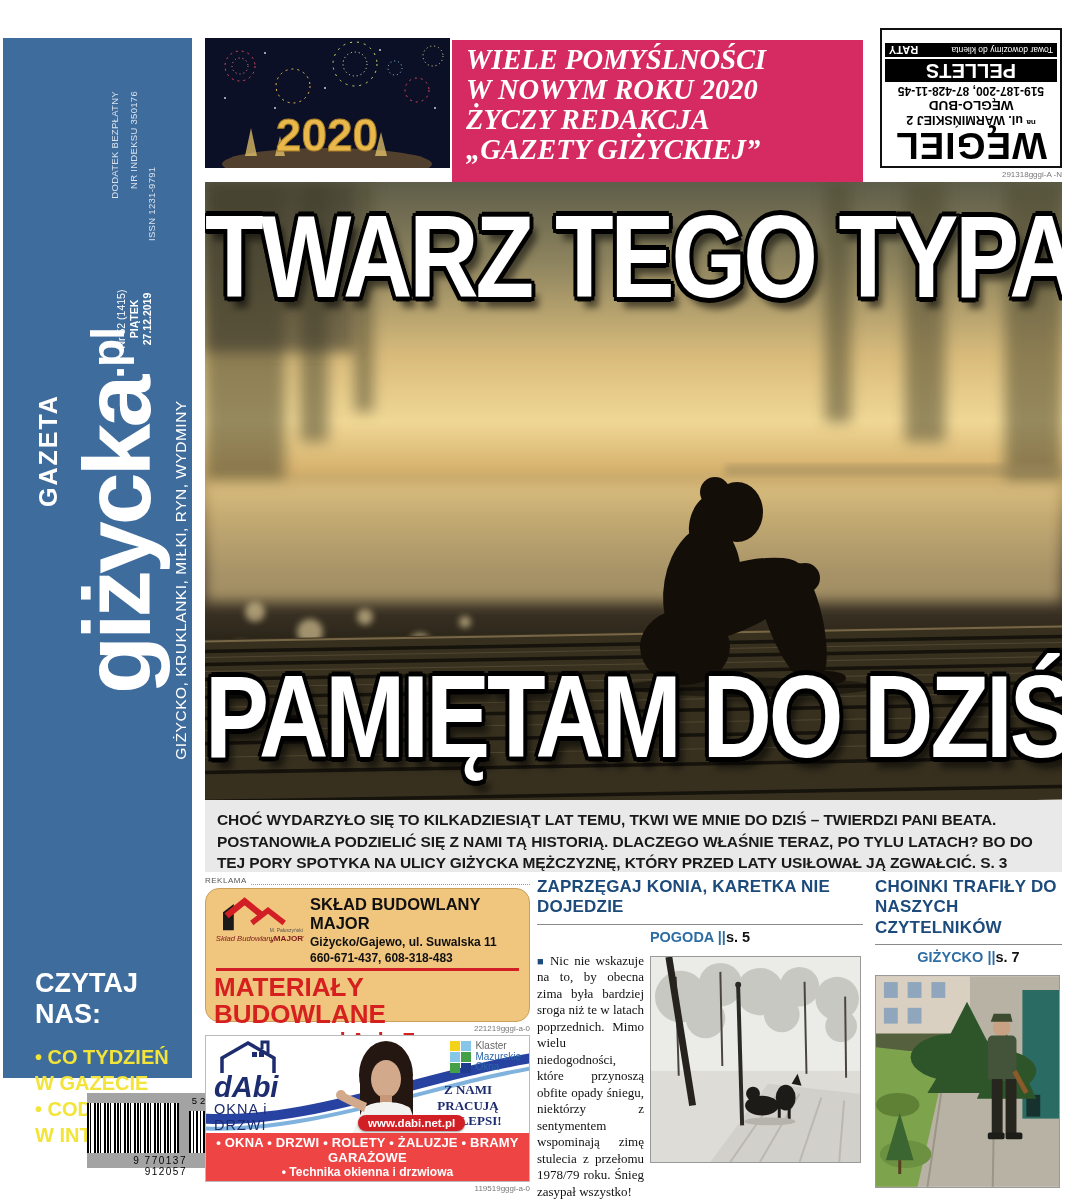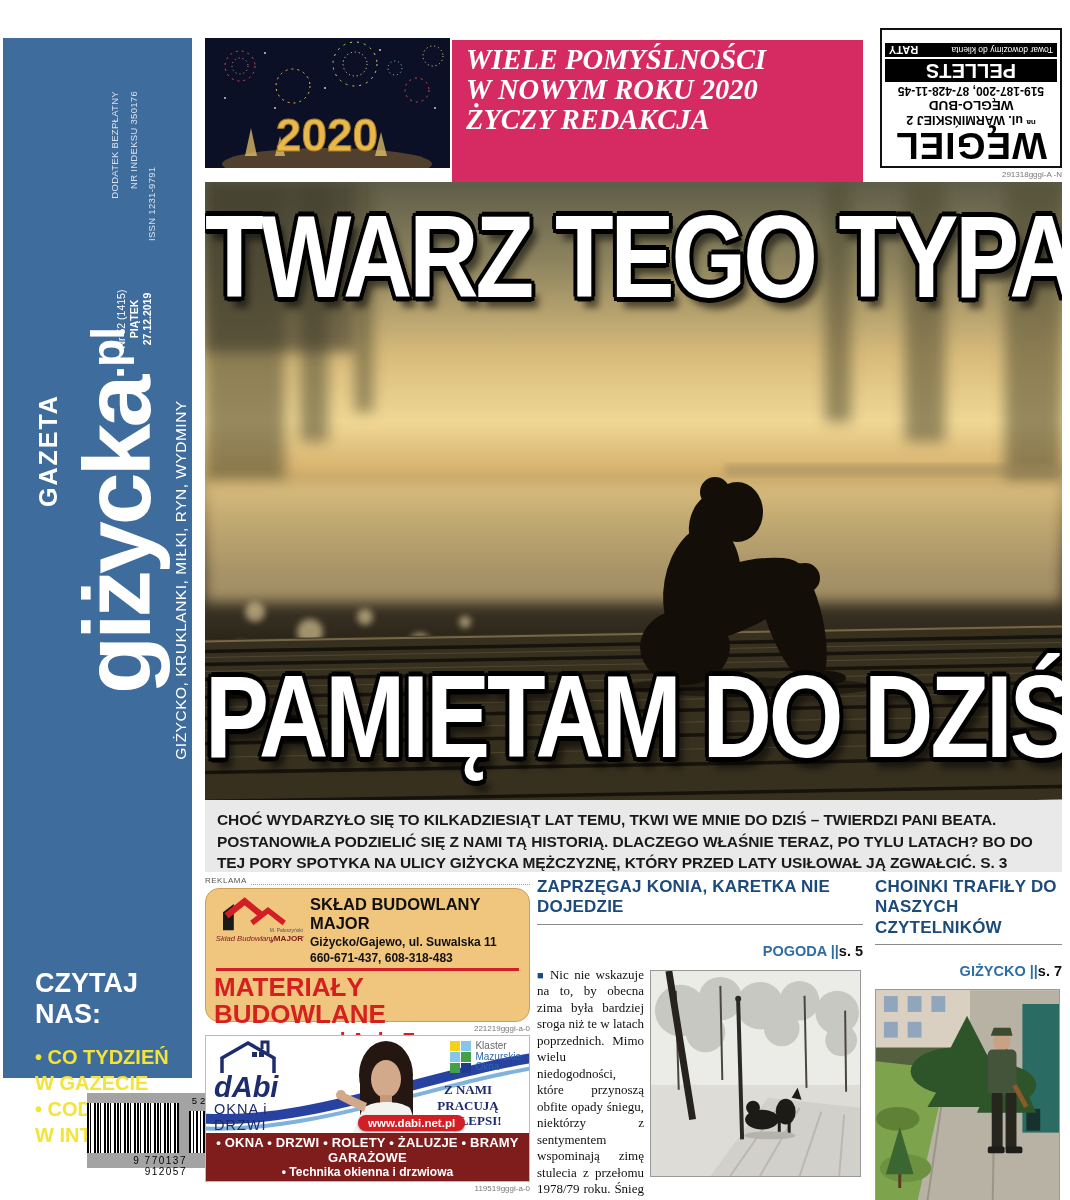--- a/index.html
+++ b/index.html
@@ -88,29 +88,29 @@
   #dabi-woman { position:absolute; left:128px; top:1px; }
   #klaster { position:absolute; right:8px; top:5px; display:flex; }
   #klaster-squares { display:grid; grid-template-columns:10px 10px; grid-auto-rows:10px; gap:1px; margin-right:4px; }
   #klaster-squares div { width:10px; height:10px; }
   #klaster-text { font-size:10px; line-height:1.05; }
   #klaster-text .t1 { color:#666; } #klaster-text .t2 { color:#2a66a8; } #klaster-text .t3 { color:#2a66a8; }
   #dabi-slogan { position:absolute; right:6px; top:46px; width:110px; text-align:center;
     font-family:"Liberation Serif", serif; font-weight:bold; color:#1d2c6e; font-size:13px; line-height:1.2; }
   #dabi-url { position:absolute; left:152px; top:79px; background:#d21f26; color:#fff; font-size:11.5px; font-weight:bold;
     padding:2px 10px; border-radius:9px; box-shadow:0 1px 2px rgba(0,0,0,.4); }
-  #dabi-redbar { position:absolute; left:0; bottom:0; width:100%; height:48px; background:#7f1d1d; color:#fff; text-align:center; padding-top:2px; }
+  #dabi-redbar { position:absolute; left:0; bottom:0; width:100%; height:48px; background:#ef4444; color:#fff; text-align:center; padding-top:2px; }
   #dabi-services  { font-size:13px; font-weight:bold; letter-spacing:.2px; }
   #dabi-services2 { font-size:12px; font-weight:bold; }
   #dabi-address   { font-size:14.5px; font-weight:bold; }
   #dabi-ad-id { left:410px; top:1184px; width:120px; }
 
   .art-headline { font-size:17px; font-weight:800; color:#1c4a7a; letter-spacing:.2px; line-height:1.2; }
   .art-rule { border-top:1px solid #8a8a8a; margin-top:6px; }
-  .art-section-row { display:flex; justify-content:flex-end; margin-top:18px; }
+  .art-section-row { display:flex; justify-content:center; margin-top:4px; }
   .art-section { font-size:14.5px; font-weight:bold; color:#2e6da4; }
   .art-page { font-size:14.5px; font-weight:900; color:#111; }
 
   #weather-art { position:absolute; left:537px; top:877px; width:326px; }
   #weather-body { position:relative; margin-top:8px; height:260px; }
   #weather-text { position:absolute; left:0; top:0; width:107px; font-family:"Liberation Serif", serif; font-size:13px;
     line-height:1.27; text-align:justify; color:#111; overflow-wrap:break-word; }
   .sq-bullet { color:#1c4a7a; font-size:11px; margin-right:4px; }
   #weather-photo { position:absolute; left:113px; top:3px; border:1px solid #999; }
 
@@ -178,20 +178,21 @@
     </g>
     <ellipse cx="122" cy="126" rx="105" ry="16" fill="#d89a3f" opacity=".35"></ellipse>
     <path d="M40,118 L46,90 L52,118 Z M70,118 L75,98 L80,118 Z M170,118 L176,94 L182,118 Z" fill="#f2cf6e" opacity=".7"></path>
     <text x="122" y="113" text-anchor="middle" font-size="46" font-weight="bold" fill="#e8b84b" stroke="#a87c28" stroke-width="1">2020</text>
   </svg>
 
   <div id="greeting">
     <div>WIELE POMYŚLNOŚCI</div>
     <div>W NOWYM ROKU 2020</div>
     <div>ŻYCZY REDAKCJA</div>
+    <div>„GAZETY GIŻYCKIEJ”</div>
   </div>
 
   <div id="coal-ad">
     <div id="coal-title">WĘGIEL</div>
     <div id="coal-addr">
       <span class="tiny">na</span>
       <span>ul. WARMIŃSKIEJ 2</span>
     </div>
     <div id="coal-company">WĘGLO-BUD</div>
     <div id="coal-phones">519-187-200, 87-428-11-45</div>

